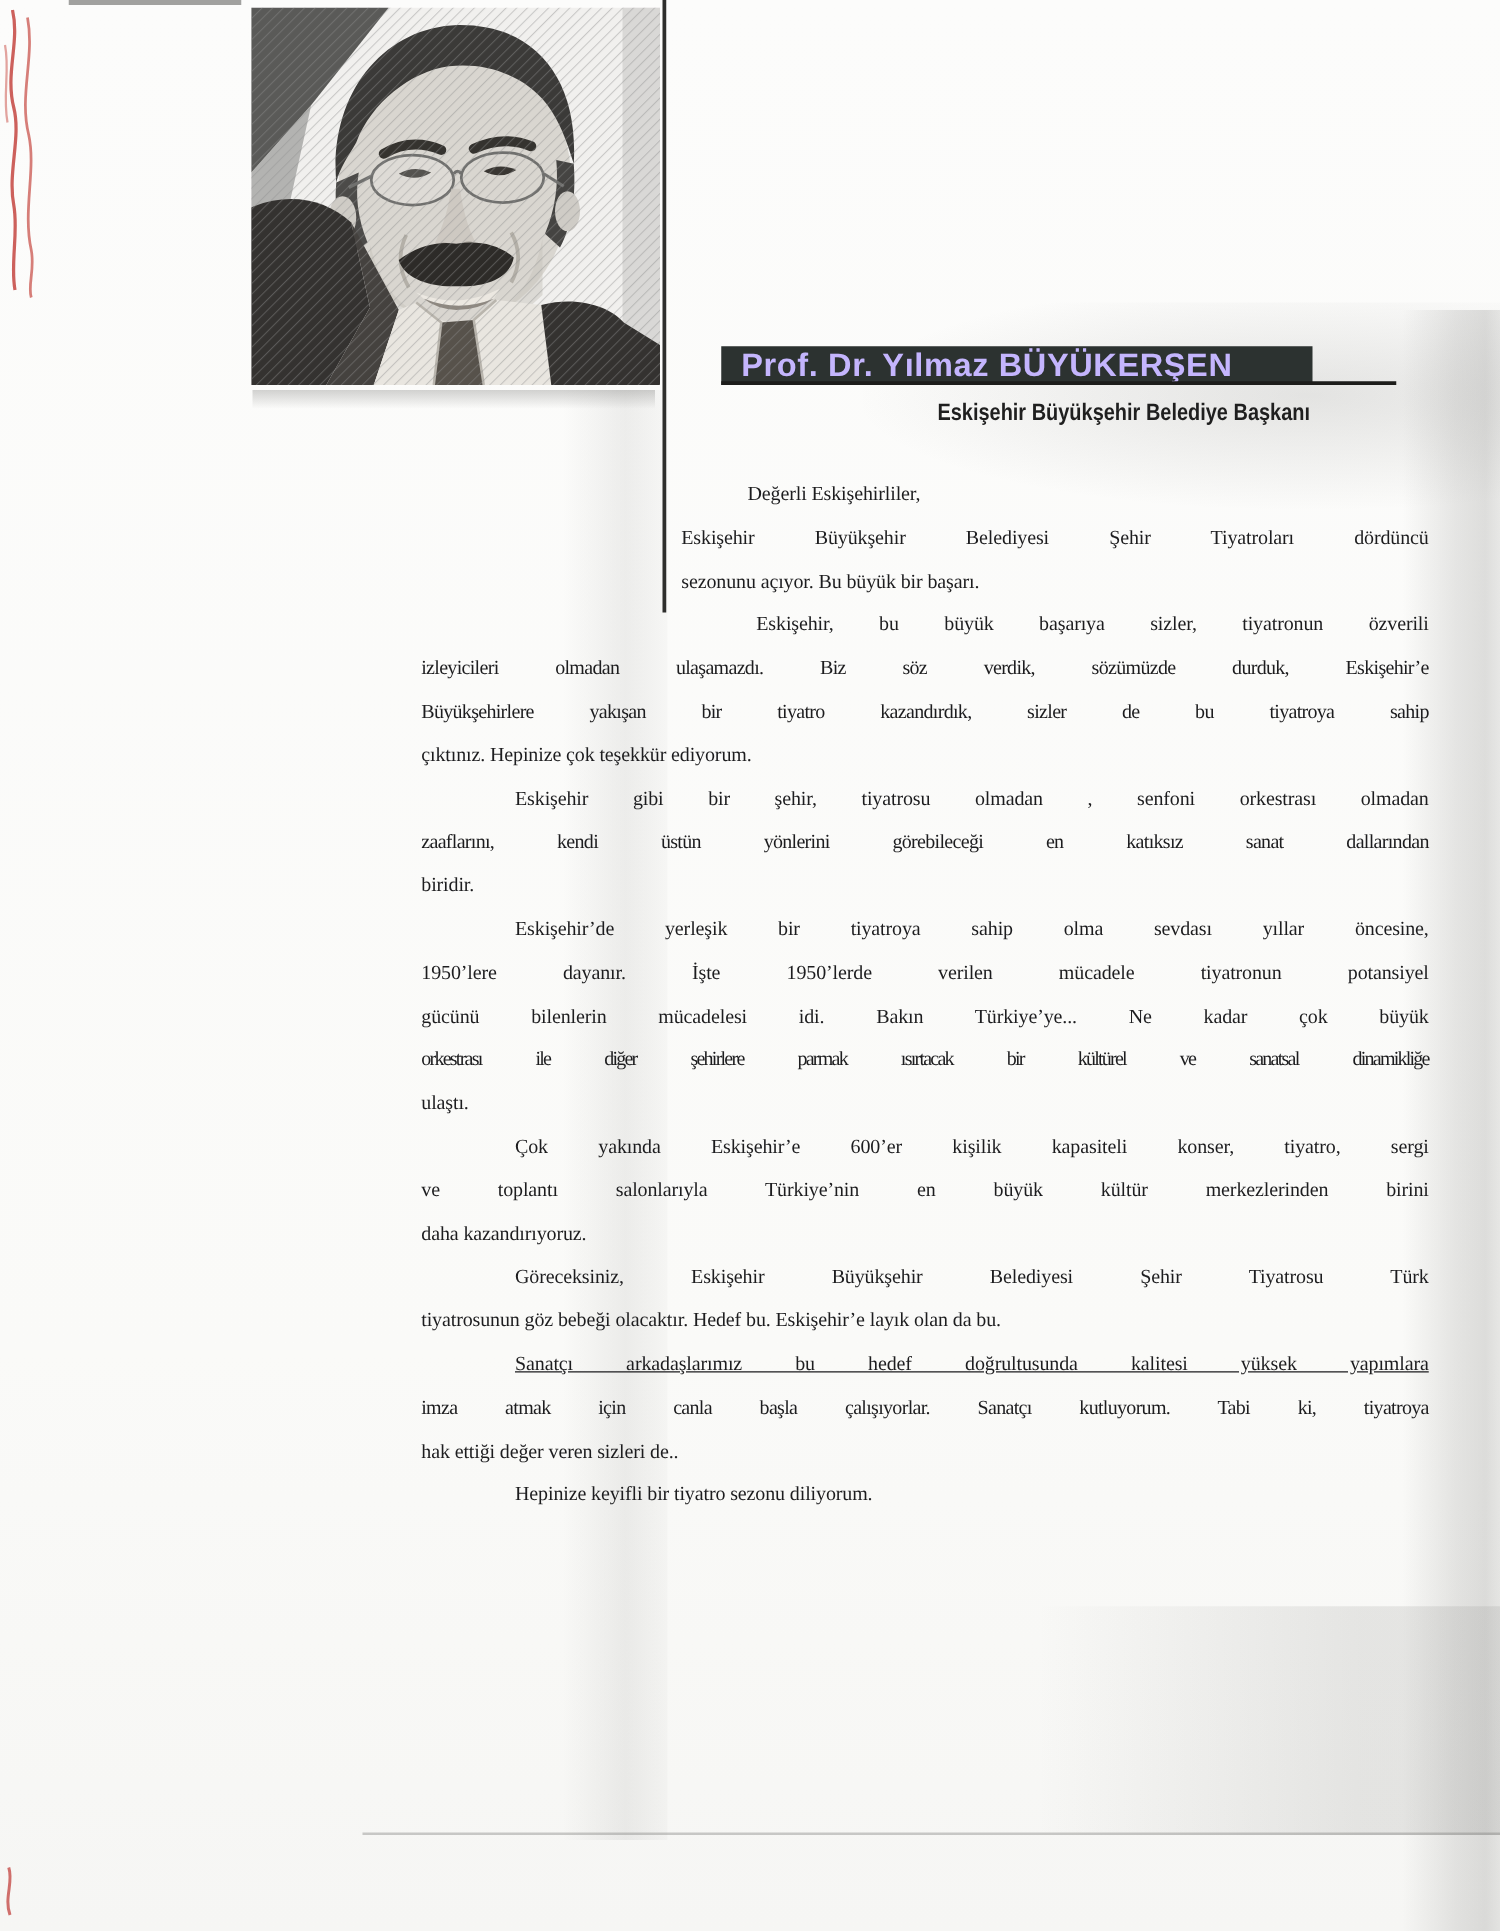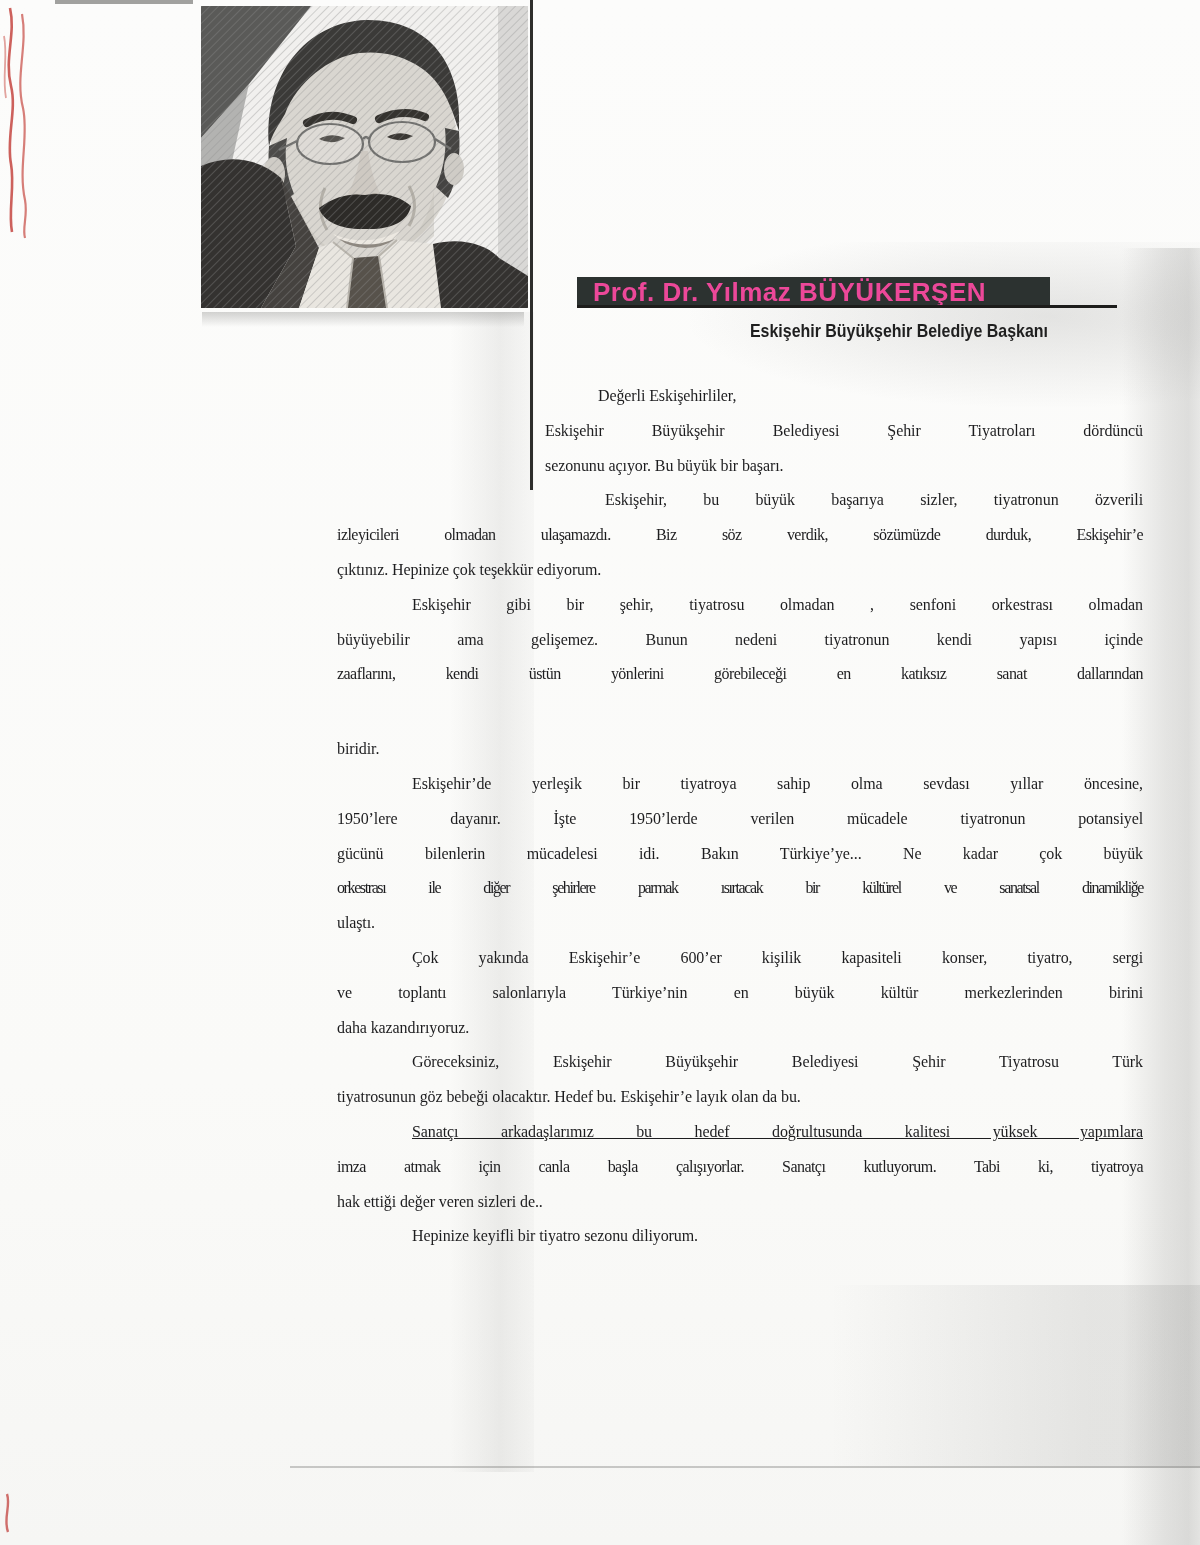--- a/index.html
+++ b/index.html
@@ -16,21 +16,21 @@
   .photo svg{display:block; width:100%; height:100%;}
   
   .vline{position:absolute; left:530px; top:0; width:3px; height:490px; background:#2e2e2c;}
   
   .title-bar{
     position:absolute; left:577px; top:277px; width:473px; height:31px;
     background:#2c3230; display:flex; align-items:center;
   }
   .title-bar span{
     padding-left:16px; font-family:"Liberation Sans", sans-serif;
-    font-weight:bold; font-size:26px; letter-spacing:.5px; color:#ec4899;
+    font-weight:bold; font-size:26px; letter-spacing:.5px; color:#c4b5fd;
     white-space:nowrap;
   }
   .title-underline{position:absolute; left:577px; top:305px; width:540px; height:3px; background:#1d1d1b;}
   .subtitle{
     position:absolute; left:598px; top:320px; width:450px;
     font-family:"Liberation Sans", sans-serif; font-weight:bold;
     font-size:19px; color:#1f1f1f; text-align:right; white-space:nowrap;
     transform:scaleX(.84); transform-origin:100% 50%;
   }
   
@@ -137,25 +137,25 @@
   </div>
   <div class="title-underline"></div>
   <div class="subtitle">Eskişehir Büyükşehir Belediye Başkanı</div>
 
   <div class="body-text">
       <div class="line" style="padding-left: 261px;">Değerli Eskişehirliler,</div>
       <div class="line j" style="padding-left: 208px;">Eskişehir Büyükşehir Belediyesi Şehir Tiyatroları dördüncü</div>
       <div class="line" style="padding-left: 208px;">sezonunu açıyor. Bu büyük bir başarı.</div>
       <div class="line j" style="padding-left: 268px;">Eskişehir, bu büyük başarıya sizler, tiyatronun özverili</div>
       <div class="line j t1" style="padding-left: 0px;">izleyicileri olmadan ulaşamazdı. Biz söz verdik, sözümüzde durduk, Eskişehir’e</div>
+      <div class="line j t1" style="padding-left: 0px;">Büyükşehirlere yakışan bir tiyatro kazandırdık, sizler de bu tiyatroya sahip</div>
       <div class="line" style="padding-left: 0px;">çıktınız. Hepinize çok teşekkür ediyorum.</div>
       <div class="line j" style="padding-left: 75px;">Eskişehir gibi bir şehir, tiyatrosu olmadan , senfoni orkestrası olmadan</div>
-      <div class="line j" style="padding-left: 0px;">büyüyebilir ama gelişemez. Bunun nedeni tiyatronun kendi yapısı içinde</div>
       <div class="line j t1" style="padding-left: 0px;">zaaflarını, kendi üstün yönlerini görebileceği en katıksız sanat dallarından</div>
-      <div class="line" style="padding-left: 0px; margin-top: 40px;">biridir.</div>
+      <div class="line" style="padding-left: 0px;">biridir.</div>
       <div class="line j" style="padding-left: 75px;">Eskişehir’de yerleşik bir tiyatroya sahip olma sevdası yıllar öncesine,</div>
       <div class="line j" style="padding-left: 0px;">1950’lere dayanır. İşte 1950’lerde verilen mücadele tiyatronun potansiyel</div>
       <div class="line j" style="padding-left: 0px;">gücünü bilenlerin mücadelesi idi. Bakın Türkiye’ye... Ne kadar çok büyük</div>
       <div class="line j t2" style="padding-left: 0px;">orkestrası ile diğer şehirlere parmak ısırtacak bir kültürel ve sanatsal dinamikliğe</div>
       <div class="line" style="padding-left: 0px;">ulaştı.</div>
       <div class="line j" style="padding-left: 75px;">Çok yakında Eskişehir’e 600’er kişilik kapasiteli konser, tiyatro, sergi</div>
       <div class="line j" style="padding-left: 0px;">ve toplantı salonlarıyla Türkiye’nin en büyük kültür merkezlerinden birini</div>
       <div class="line" style="padding-left: 0px;">daha kazandırıyoruz.</div>
       <div class="line j" style="padding-left: 75px;">Göreceksiniz, Eskişehir Büyükşehir Belediyesi Şehir Tiyatrosu Türk</div>
       <div class="line" style="padding-left: 0px;">tiyatrosunun göz bebeği olacaktır. Hedef bu. Eskişehir’e layık olan da bu.</div>

